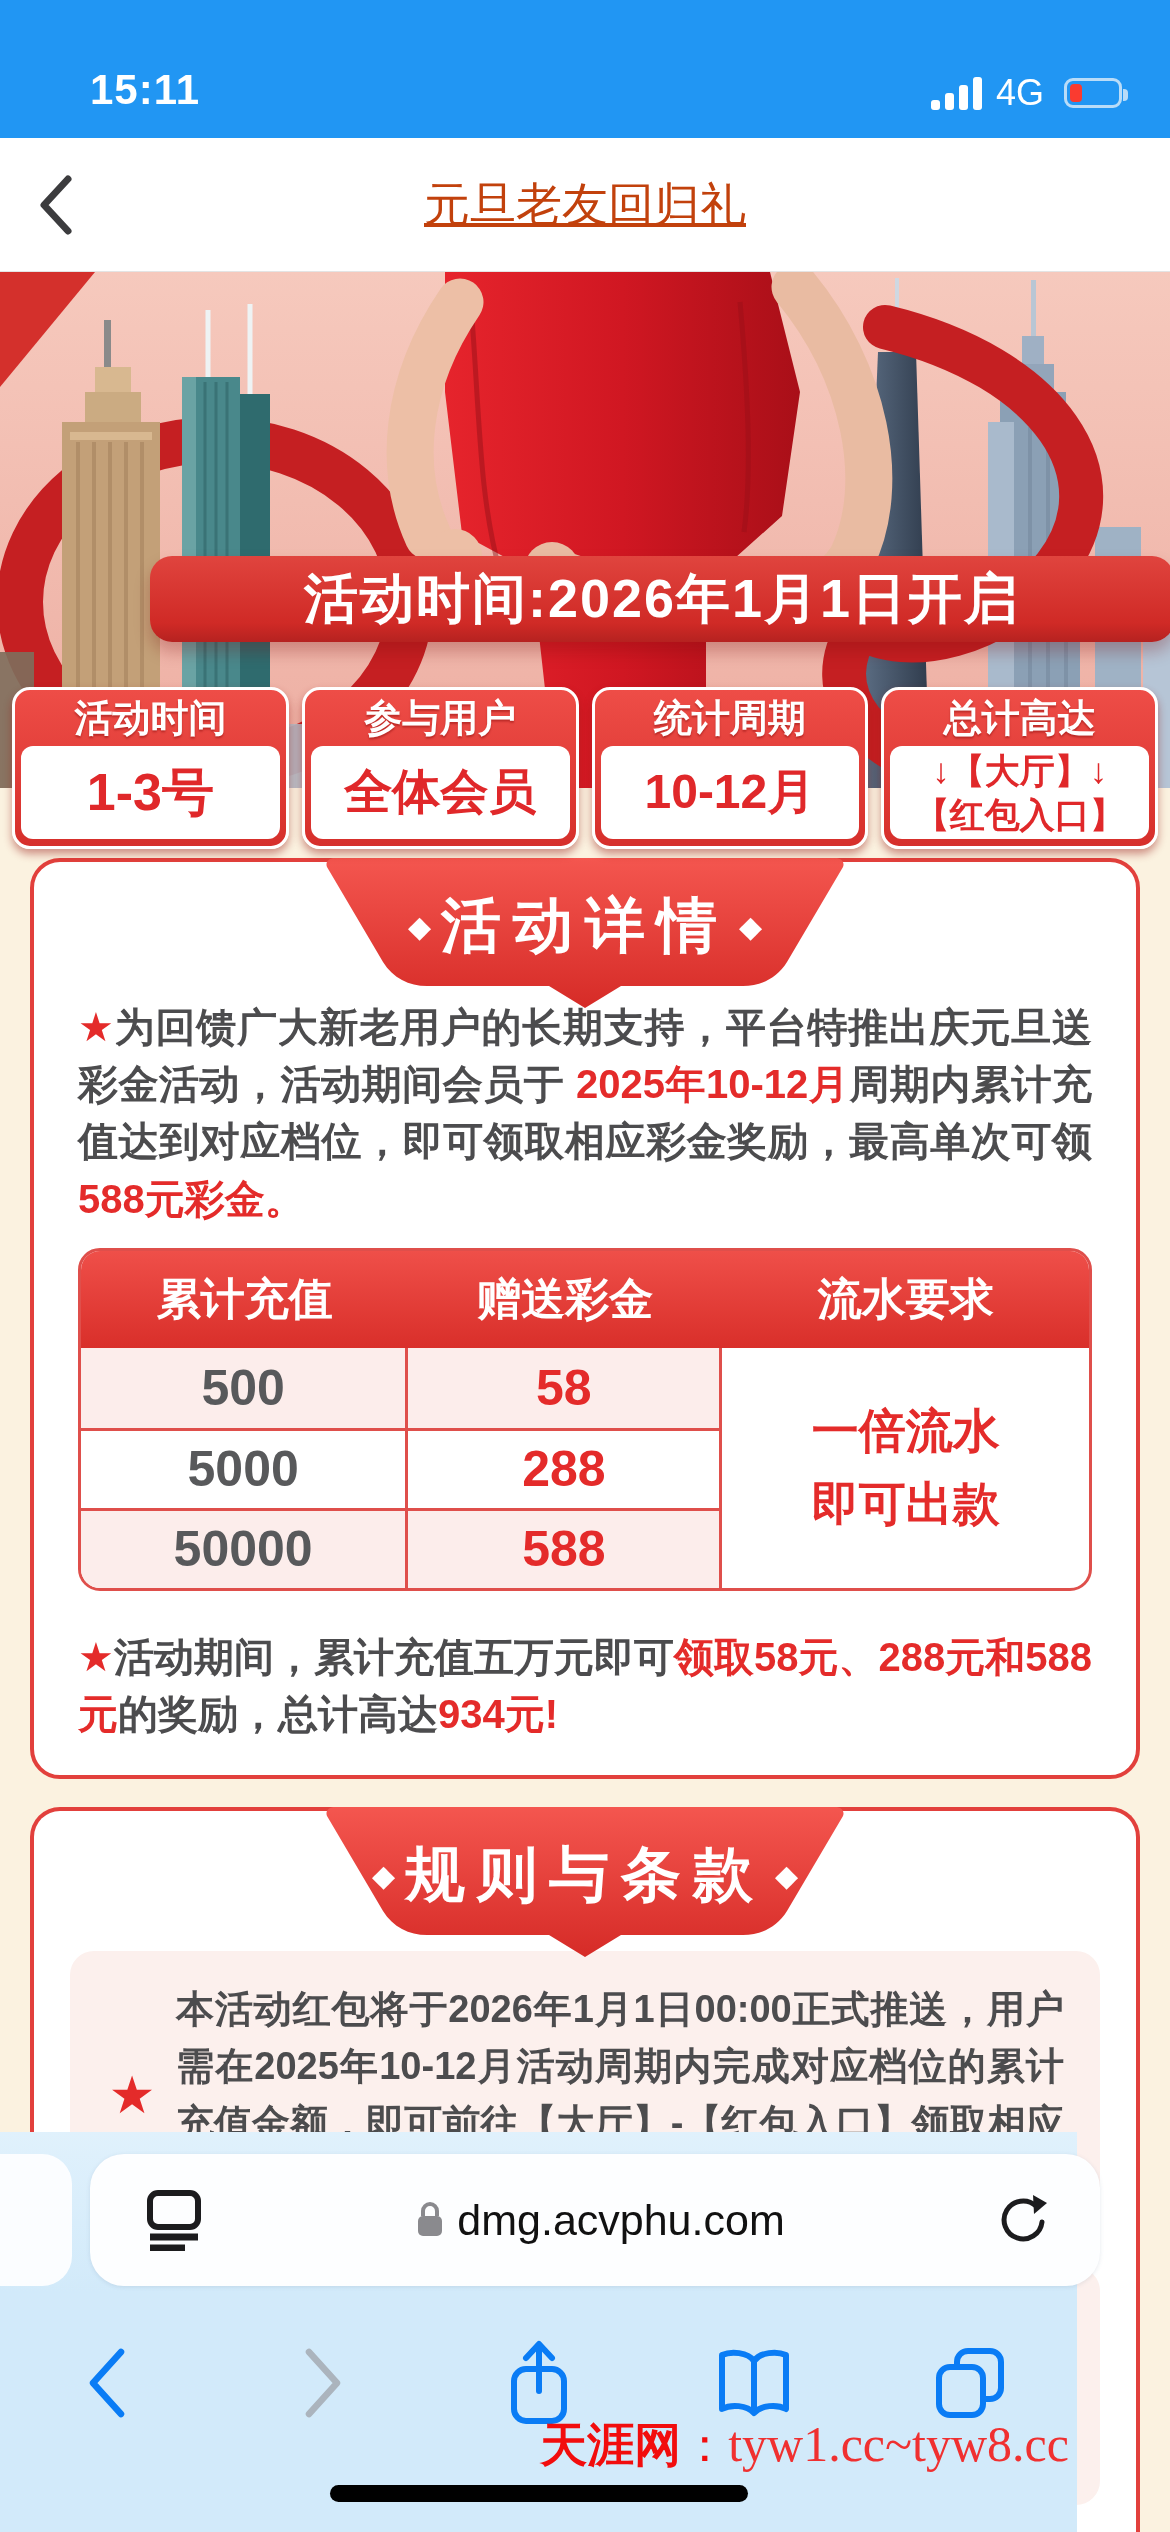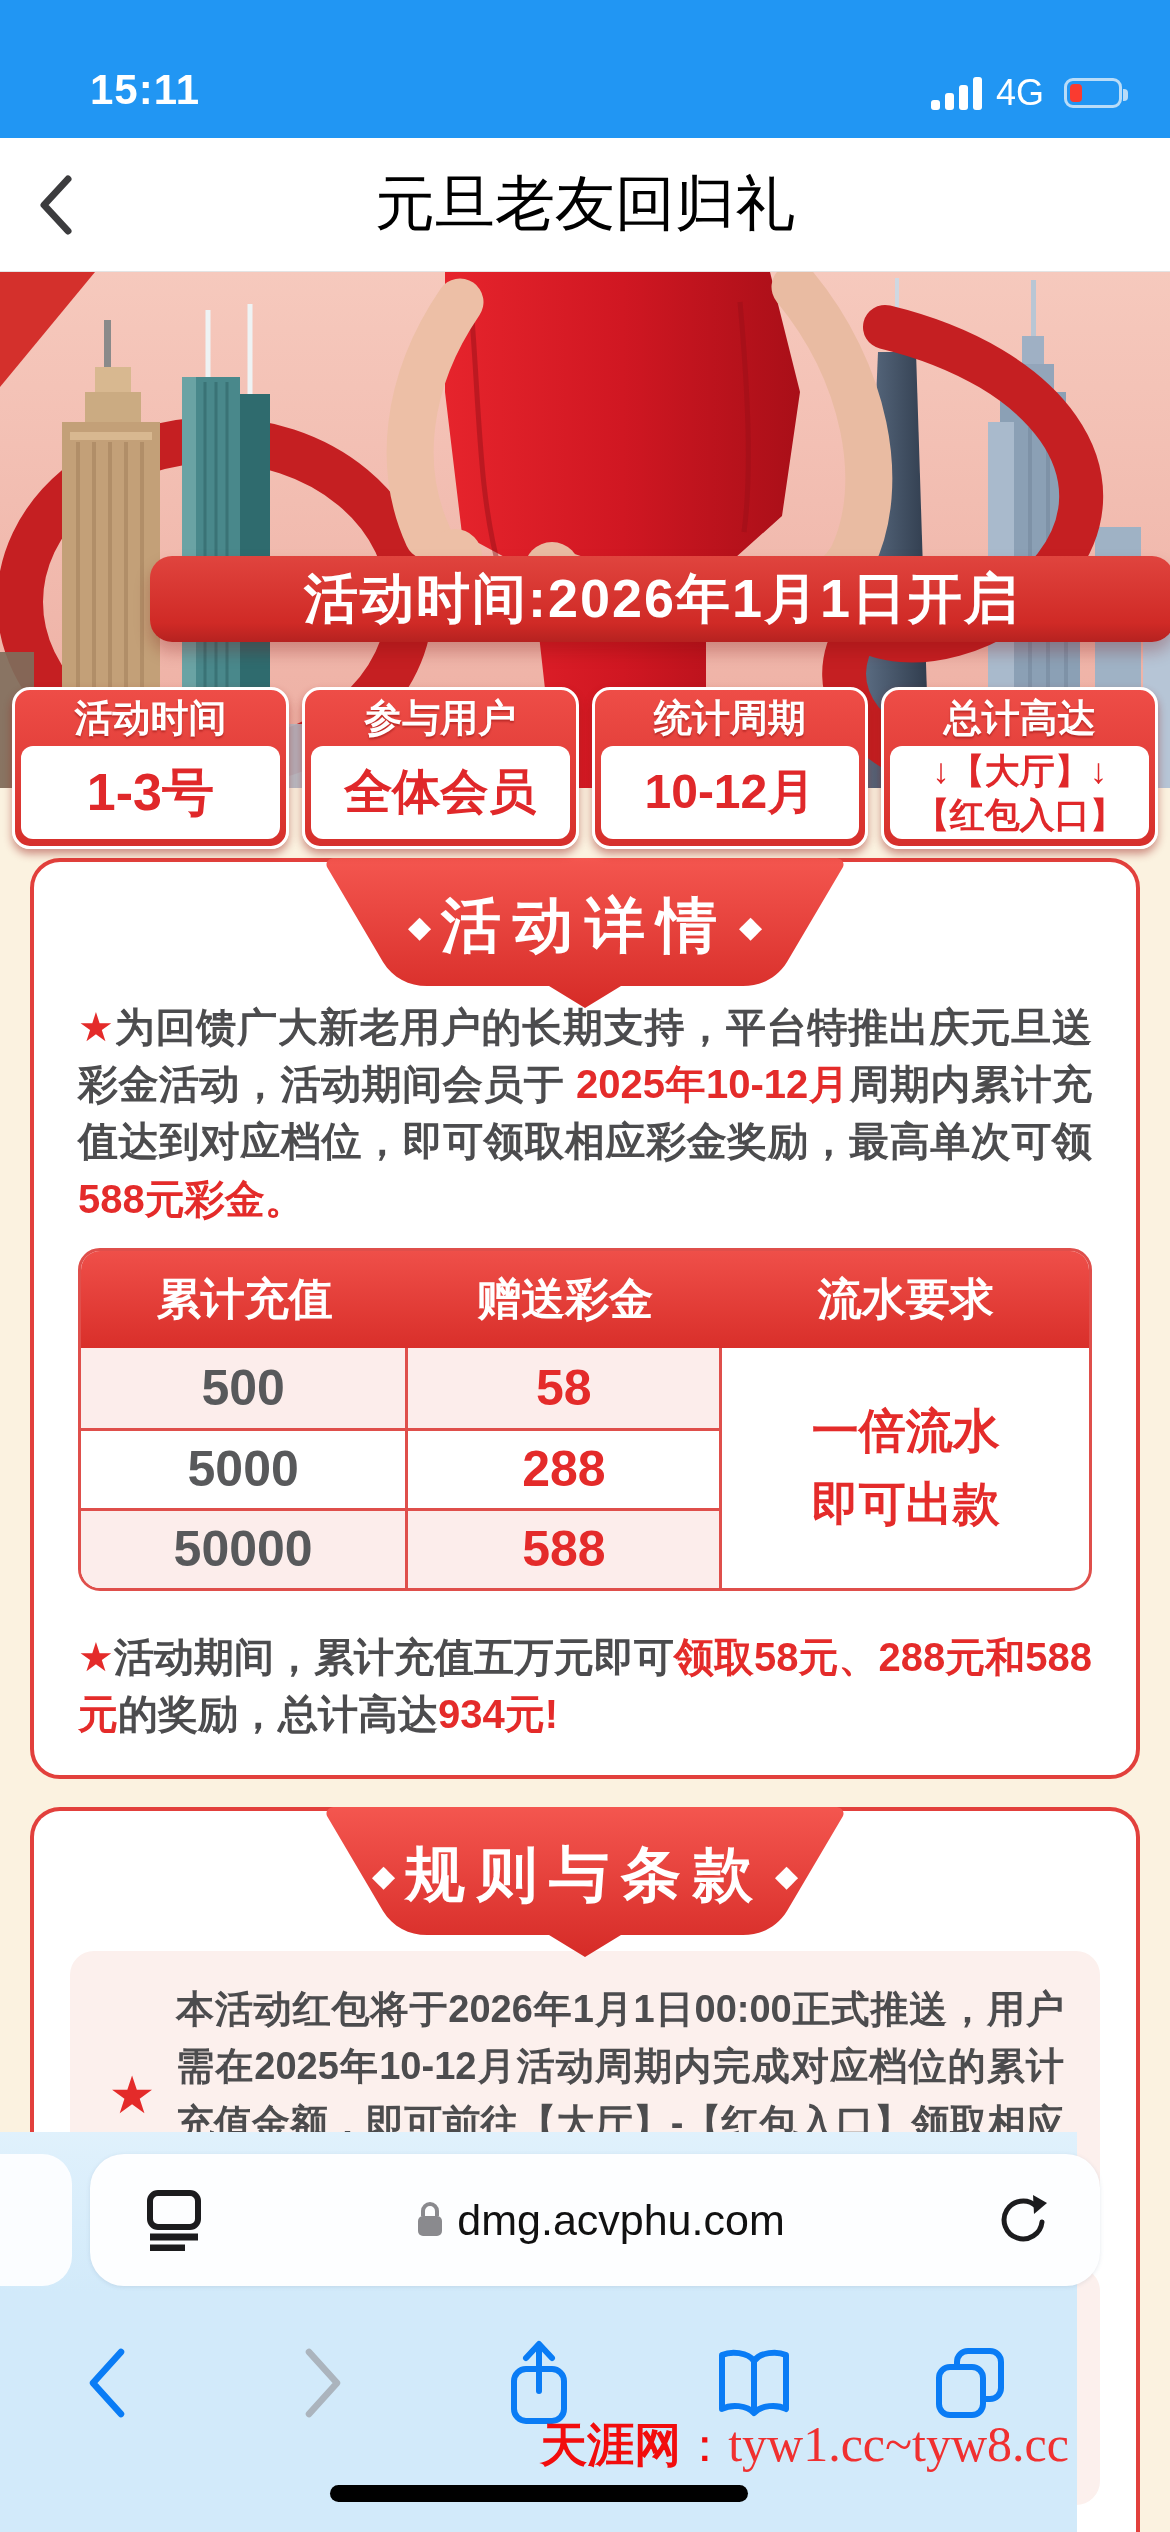--- a/index.html
+++ b/index.html
@@ -29,21 +29,21 @@
   .batt-cap { position:absolute; right:-9px; top:8px; width:5px; height:12px;
     background:#b9dcf8; border-radius:0 4px 4px 0; }
   
   .nav-bar {
     position:relative; height:134px; background:#fff;
     display:flex; align-items:center; justify-content:center;
     border-bottom:1px solid #e4e4e4;
   }
   .nav-back { position:absolute; left:26px; top:50%; transform:translateY(-50%);
     width:60px; height:70px; display:flex; align-items:center; justify-content:center; }
-  .nav-title { font-size:60px; color:#000000; font-weight:500; }
+  .nav-title { font-size:46px; color:#c2410c; font-weight:500;text-decoration:underline; }
   
   .hero { position:relative; height:516px; overflow:hidden; background:#f0b5aa; }
   .hero svg { position:absolute; inset:0; }
   .hero-banner {
     position:absolute; left:150px; top:284px; width:1024px; height:86px;
     background:linear-gradient(#e0443e 0%,#d02a26 78%,#b52220 100%);
     border-radius:22px; display:flex; align-items:center; justify-content:center;
     box-shadow:0 10px 16px rgba(120,10,10,.28);
   }
   .hero-banner span { color:#fff; font-size:54px; font-weight:bold; letter-spacing:2px; }

